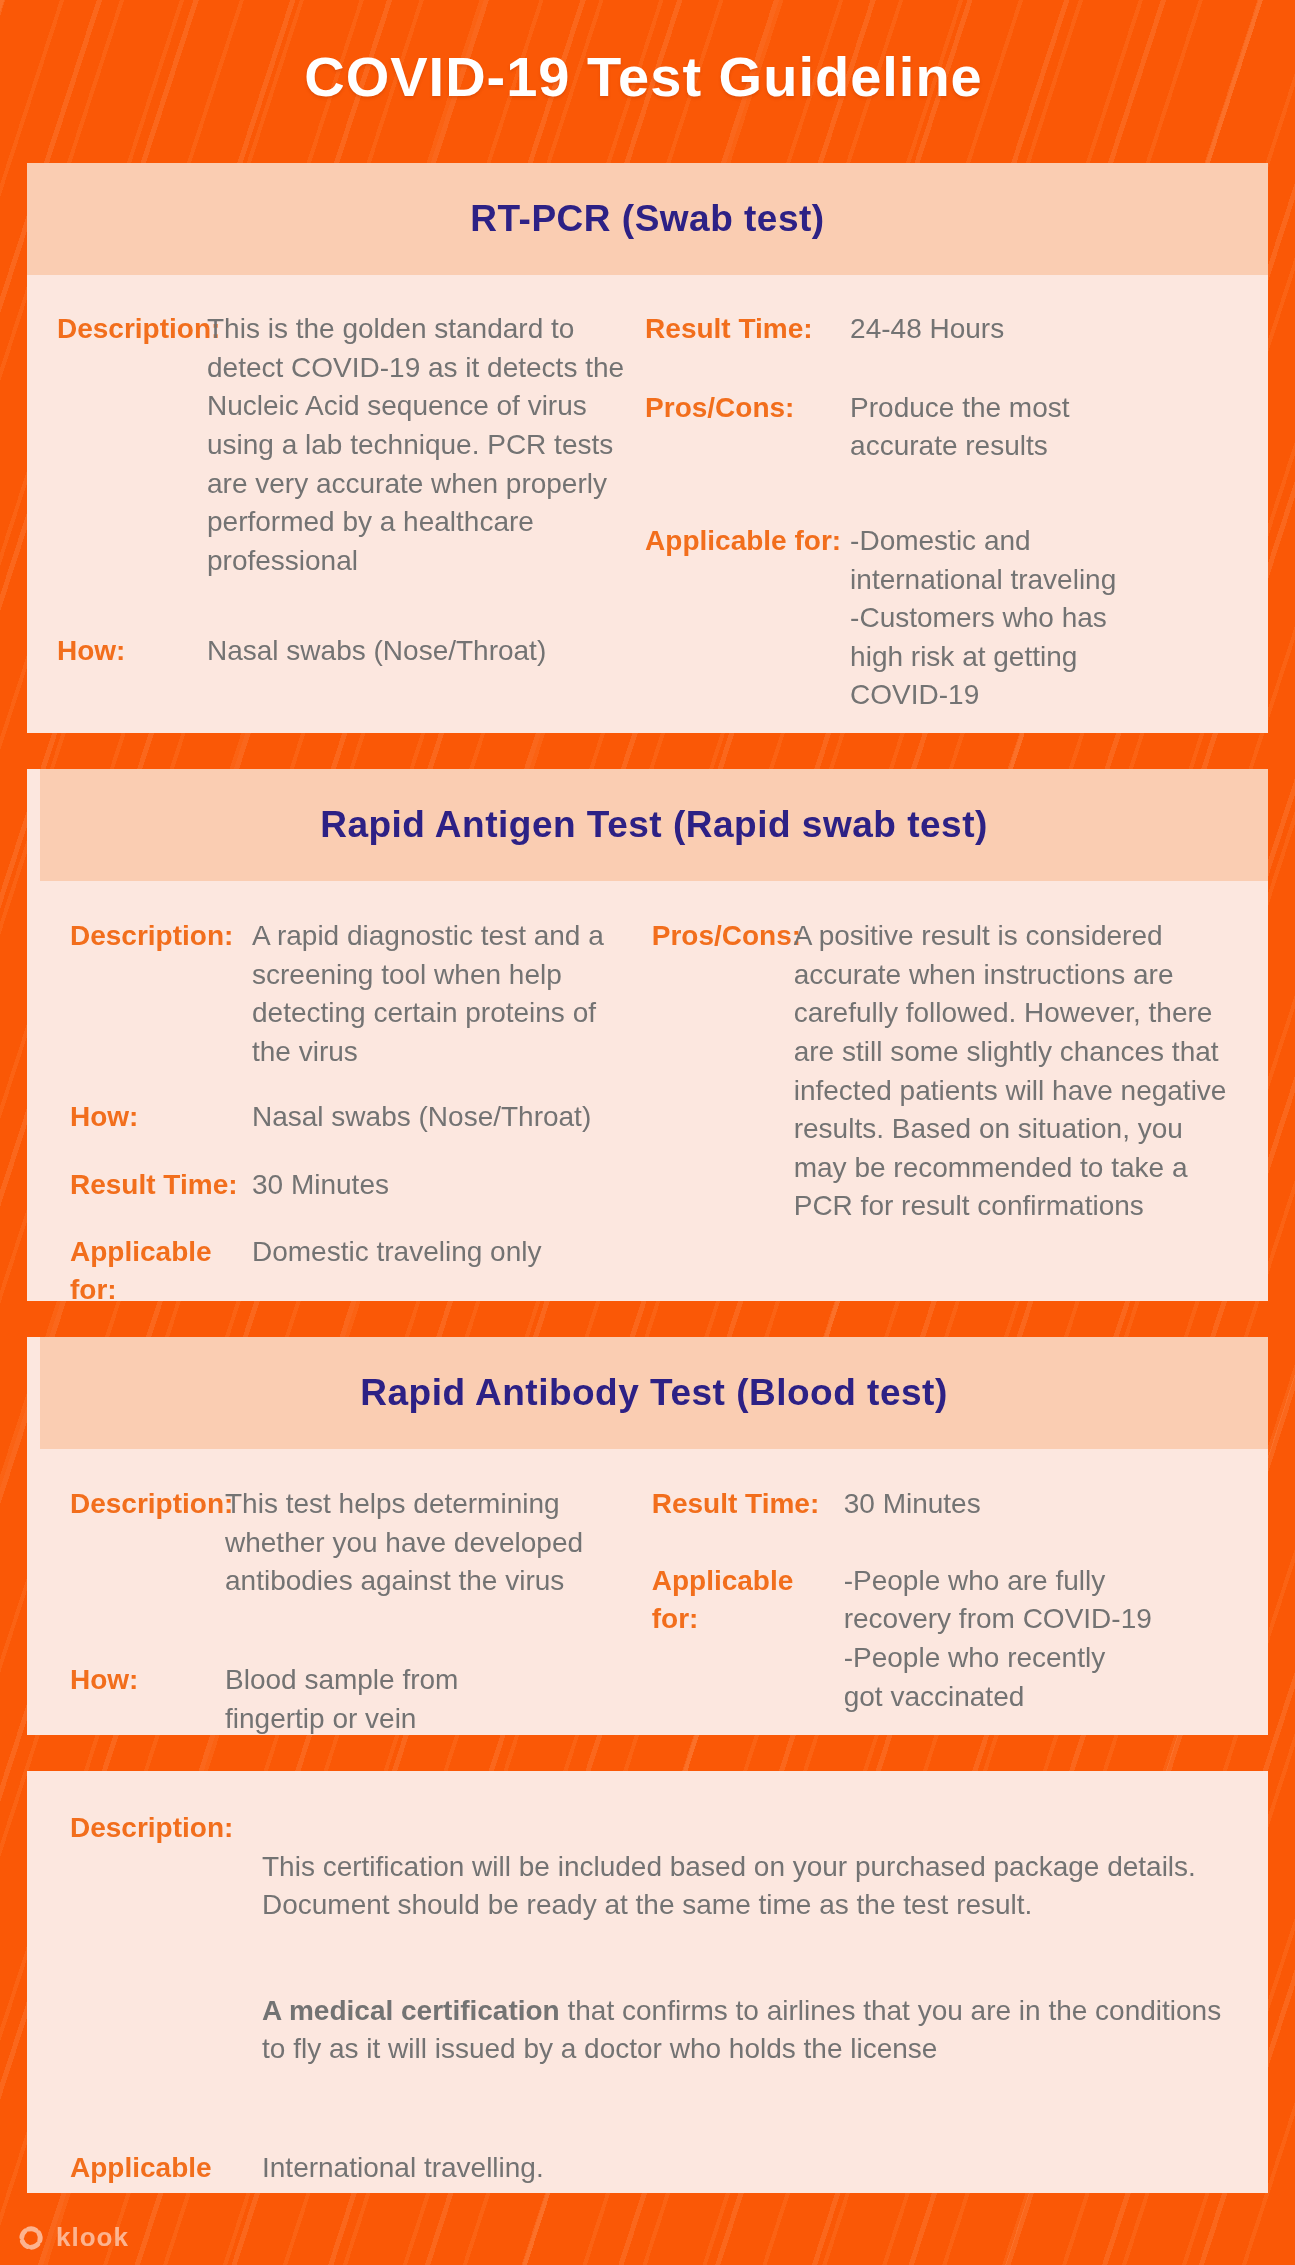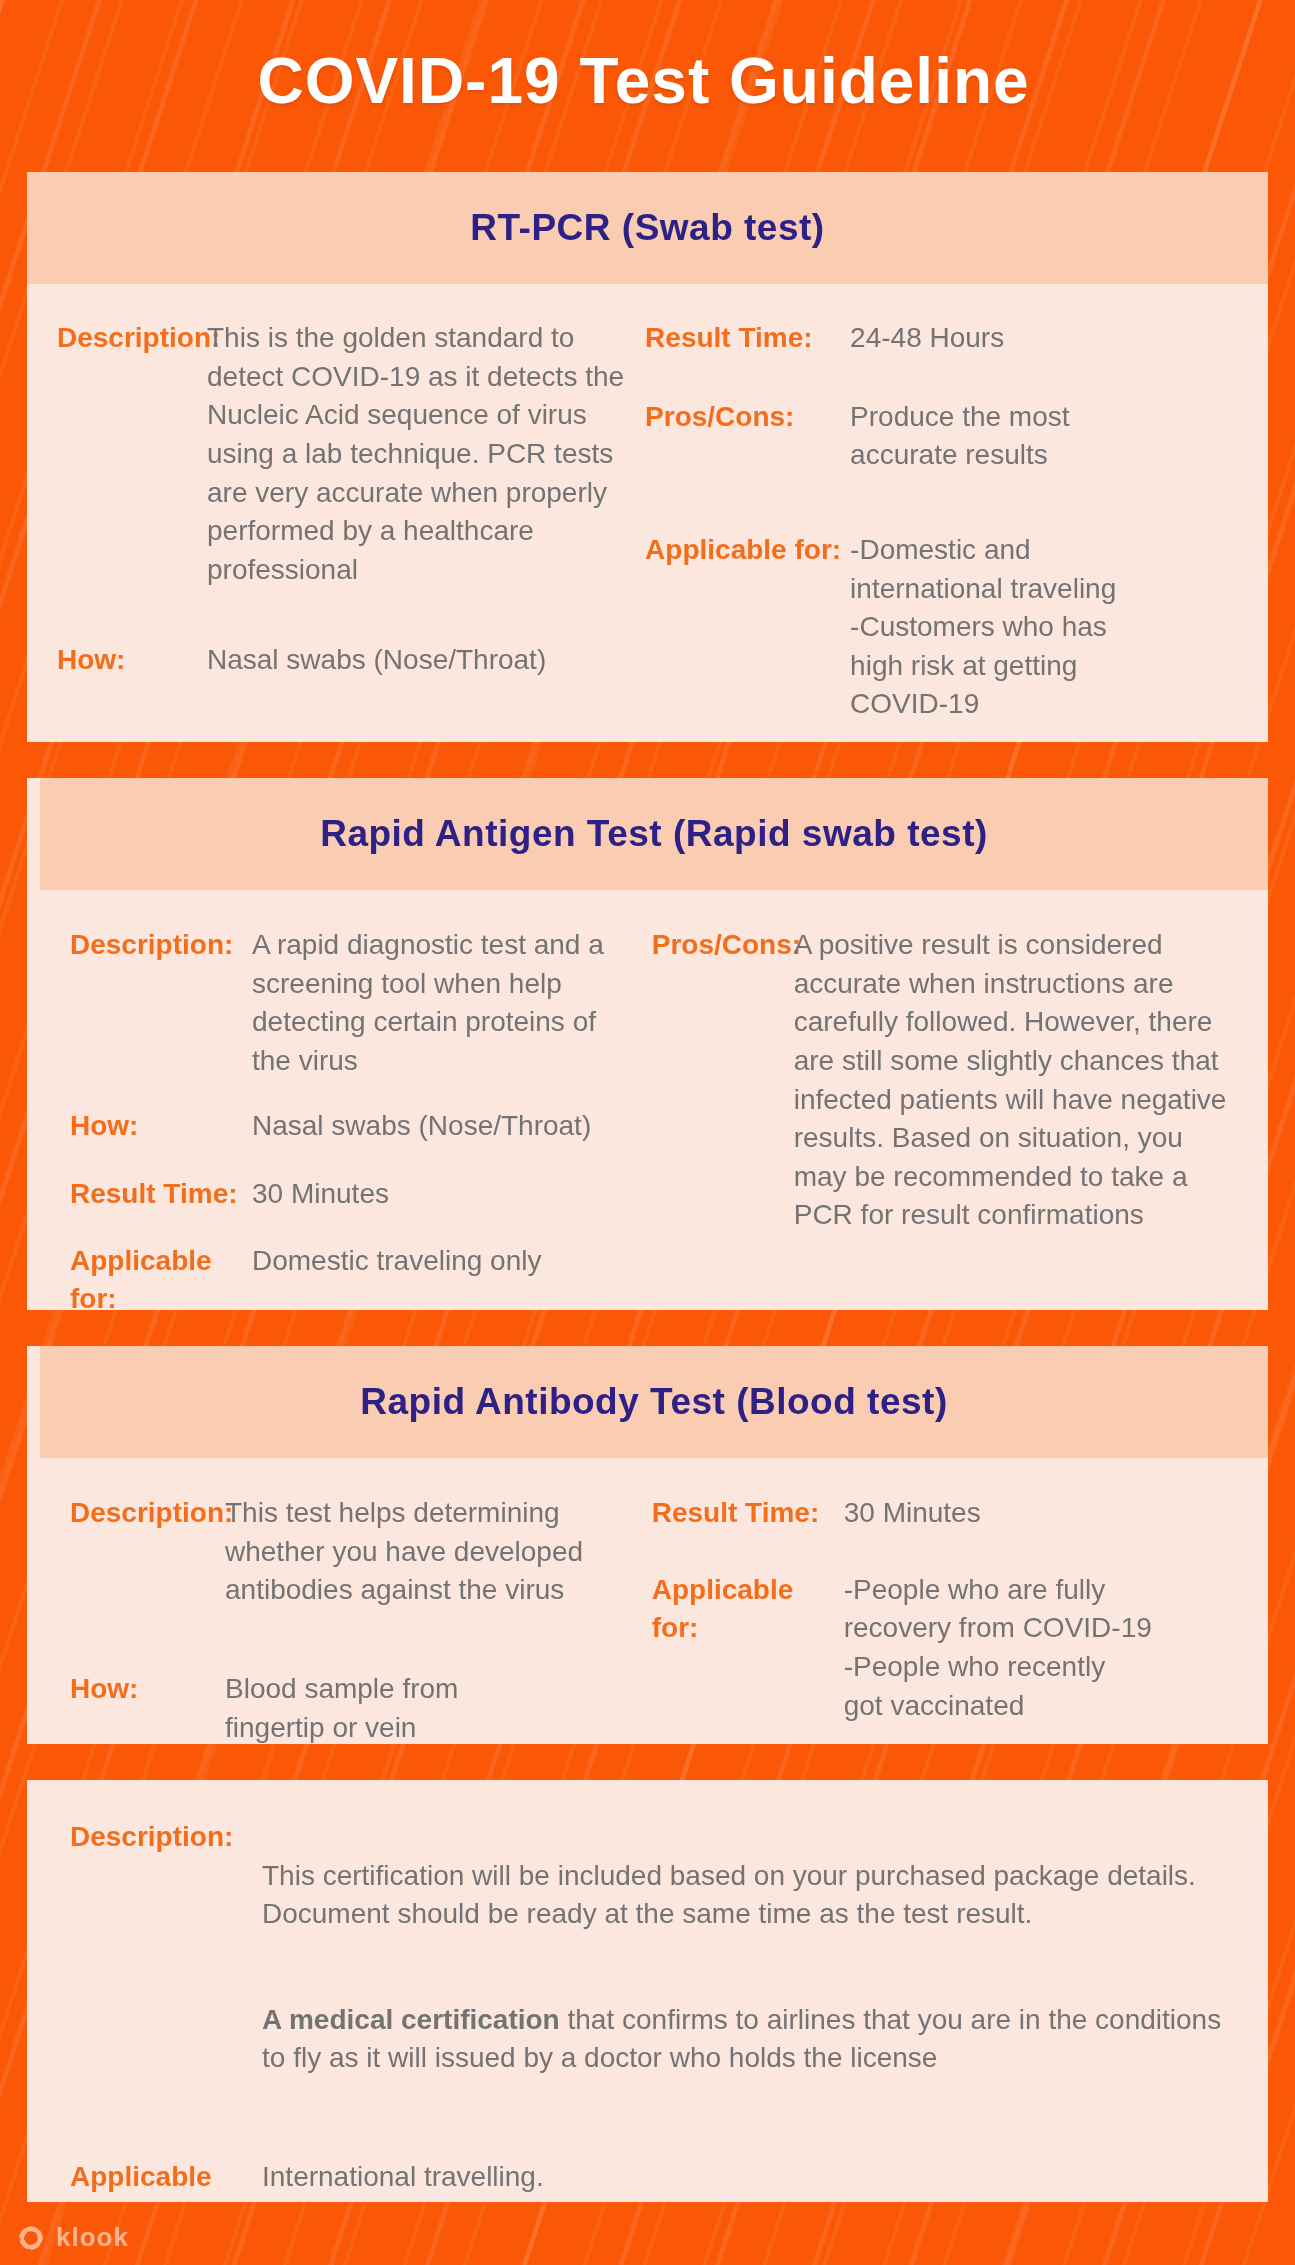--- a/index.html
+++ b/index.html
@@ -10,21 +10,21 @@
     background-image:
       repeating-linear-gradient(108deg, rgba(255,255,255,0.09) 0 5px, rgba(255,255,255,0) 5px 92px),
       repeating-linear-gradient(108deg, rgba(255,190,140,0.10) 0 4px, rgba(255,190,140,0) 4px 57px);
     position:relative;
     overflow:hidden;
   }
   .main-title{
     margin:0;padding:44px 8px 0 0;
     text-align:center;
     color:#FFFFFF;
-    font-size:64px;
+    font-size:56px;
     font-weight:bold;
     letter-spacing:1px;
     text-shadow:0 2px 3px rgba(160,45,0,0.25);
   }
   .card{
     margin:0 27px;
     background:#FCE7DF;
     overflow:hidden;
   }
   .card-first{margin-top:54px;}

